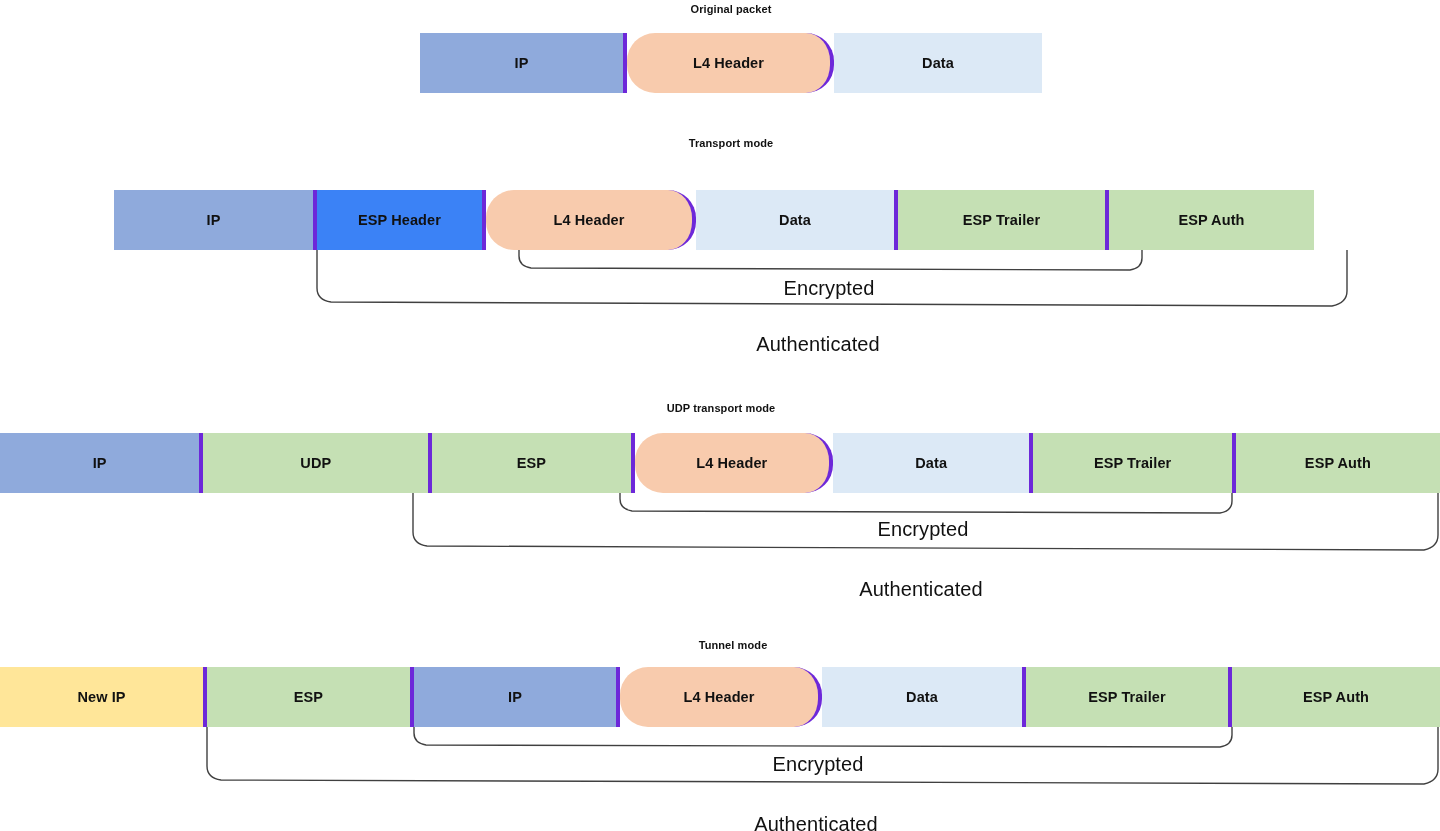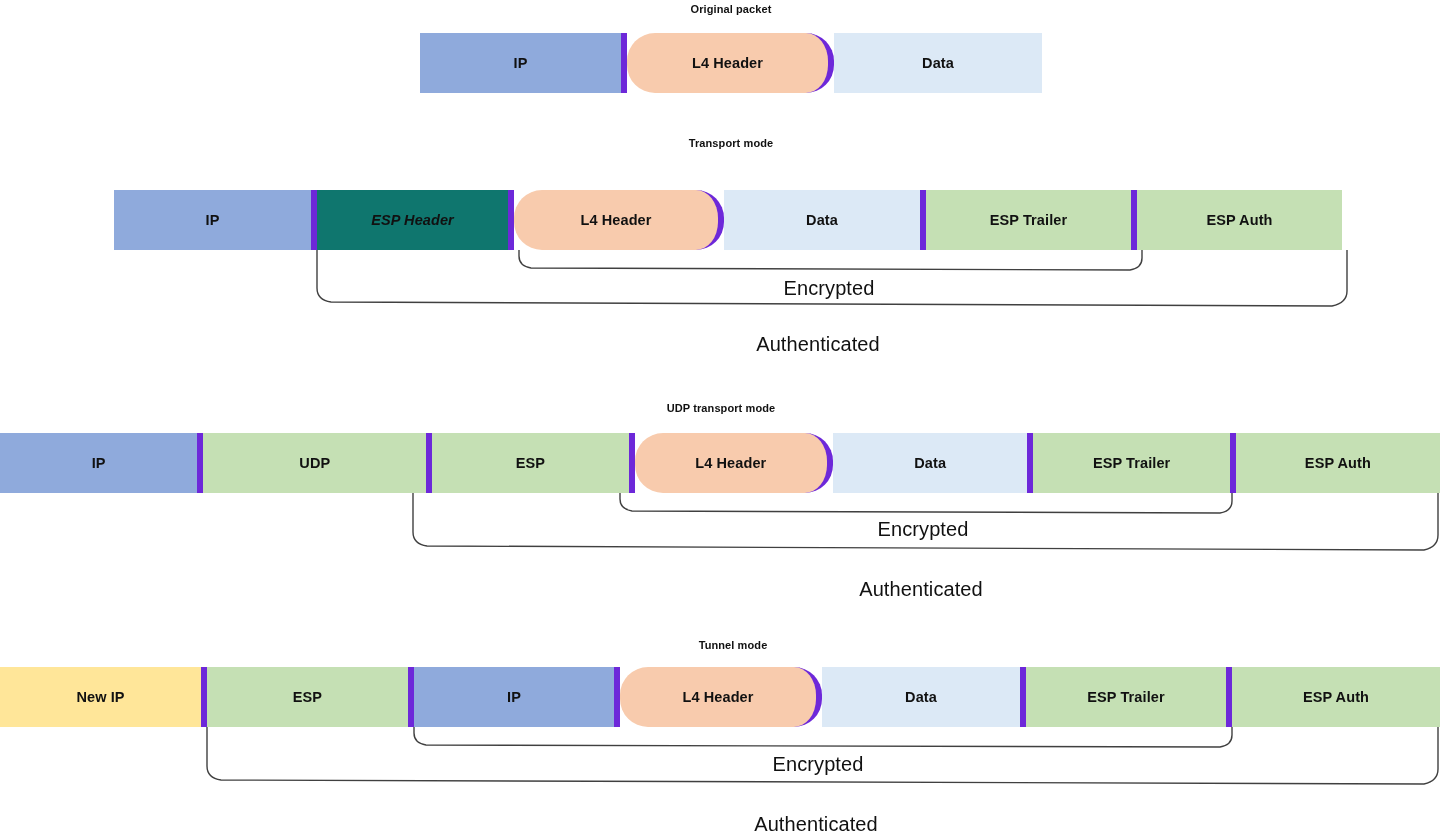--- a/index.html
+++ b/index.html
@@ -35,21 +35,21 @@
     box-sizing: border-box;
   }
   .field {
     box-sizing: border-box;
     display: flex;
     align-items: center;
     justify-content: center;
     font-size: 14.5px;
     font-weight: bold;
     color: #111111;
-    border-right: 6px solid #6d28d9;
+    border-right: 4px solid #6d28d9;
     overflow: hidden;
     white-space: nowrap;
     letter-spacing: 0.1px;
   }
   .field:last-child { border-right: none; }
   .c-ip      { background: #8faadc; }
   .c-l4      { background: #f8cbad; border-radius: 28px; }
   .c-data    { background: #dce9f6; }
   .c-esp     { background: #c5e0b4; }
   .c-newip   { background: #ffe699; }
@@ -81,21 +81,21 @@
   <div class="packet-row" style="left:420px; top:33px; width:622px; height:60px;">
     <div class="field c-ip" style="width: 207px; background: rgb(143, 170, 220);">IP</div>
     <div class="field c-l4" style="width: 207px; background: rgb(248, 203, 173);">L4 Header</div>
     <div class="field c-data" style="width: 208px; background: rgb(220, 233, 246);">Data</div>
   </div>
 
   <div class="section-title" style="left:731px; top:137px;">Transport mode</div>
 
   <div class="packet-row" style="left:114px; top:190px; width:1234px; height:60px;">
     <div class="field c-ip" style="width: 203px; background: rgb(143, 170, 220);">IP</div>
-    <div class="field c-esp" style="width: 197px; background: #0f766e; font-style: italic;">ESP Header</div>
+    <div class="field c-esp" style="width: 169px; background: #3b82f6;">ESP Header</div>
     <div class="field c-l4" style="width: 210px; background: rgb(248, 203, 173);">L4 Header</div>
     <div class="field c-data" style="width: 202px; background: rgb(220, 233, 246);">Data</div>
     <div class="field c-esp" style="width: 211px; background: rgb(197, 224, 180);">ESP Trailer</div>
     <div class="field c-esp" style="width: 205px; background: rgb(197, 224, 180);">ESP Auth</div>
   </div>
 
   <div class="section-title" style="left:721px; top:402px;">UDP transport mode</div>
 
   <div class="packet-row" style="left:0px; top:433px; width:1440px; height:60px;">
     <div class="field c-ip" style="width: 207px; background: rgb(143, 170, 220);">IP</div>

